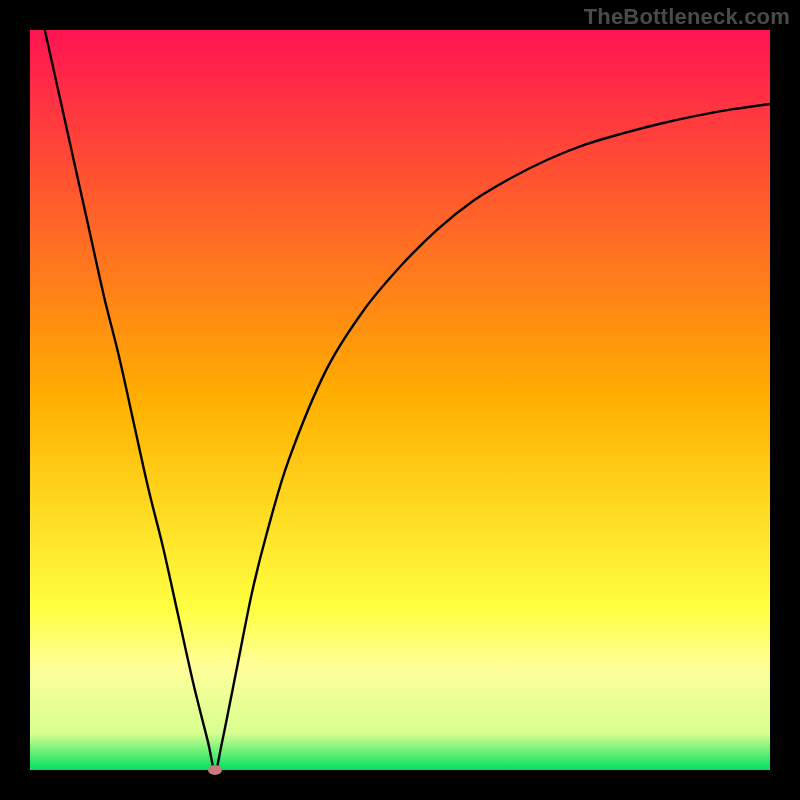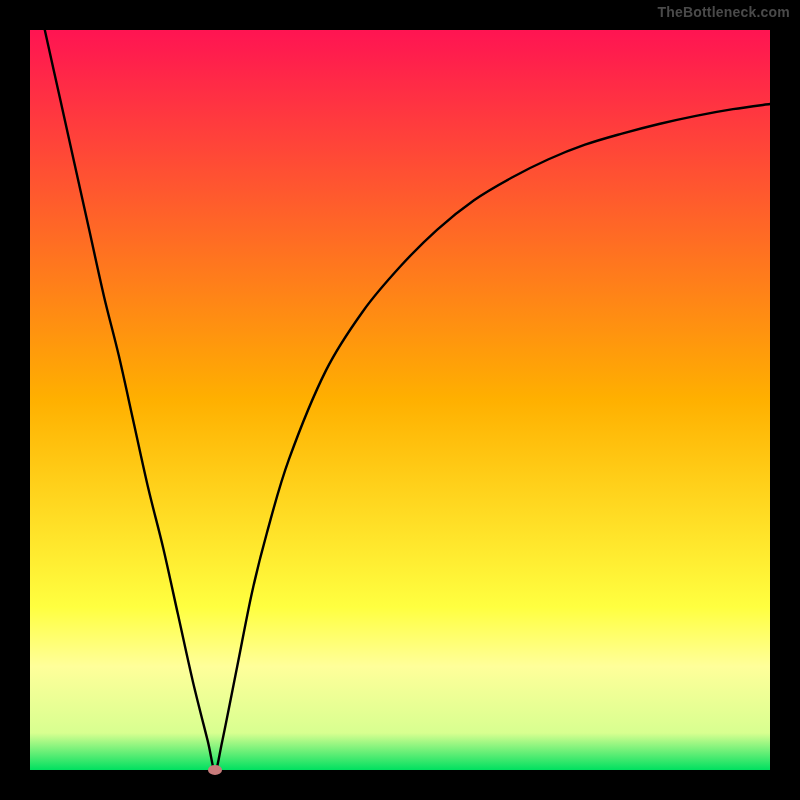--- a/index.html
+++ b/index.html
@@ -15,21 +15,21 @@
     position: relative;
     width: 800px;
     height: 800px;
     background: #000;
   }
   .watermark {
     position: absolute;
     top: 4px;
     right: 10px;
     color: #4a4a4a;
-    font-size: 14px;
+    font-size: 22px;
     font-weight: 600;
     letter-spacing: 0.2px;
     z-index: 3;
     user-select: none;
   }
   svg {
     position: absolute;
     top: 0;
     left: 0;
   }

